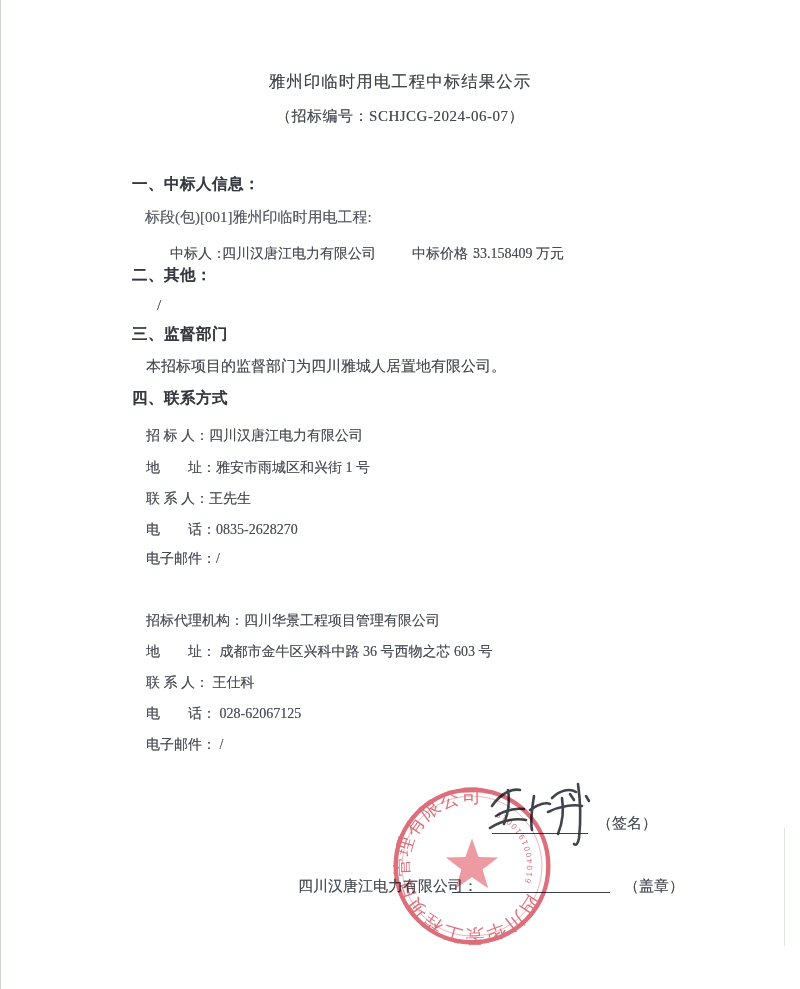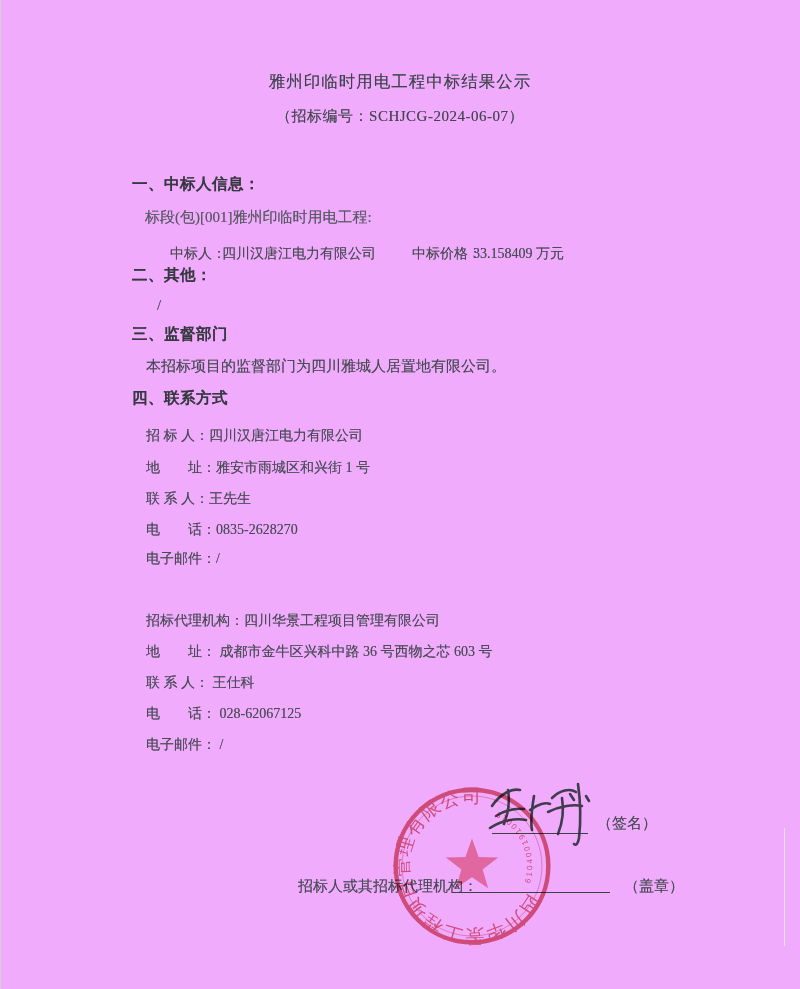--- a/index.html
+++ b/index.html
@@ -1,20 +1,20 @@
 <!DOCTYPE html>
 <html><head>
 <meta charset="utf-8">
 <style>
   html,body{margin:0;padding:0;background:#e9e7e5;}
   .page{
     position:relative;
     width:800px;height:989px;
     margin:0 auto;
-    background:#f0abfc;
+    background:#ffffff;
     overflow:hidden;
     font-family:"Liberation Serif","DejaVu Serif",serif;
     color:#474b53;
     text-decoration:underline;
   }
   .page::before{
     content:"";position:absolute;left:0;top:0;width:1px;height:100%;
     background:#d4d1cf;
   }
   .edge-right{
@@ -70,21 +70,21 @@
 
   <div class="row" style="top:603px"><span>招标代理机构：</span><span>四川华景工程项目管理有限公司</span></div>
   <div class="row" style="top:634px"><span>地　　址：</span><span> 成都市金牛区兴科中路 36 号西物之芯 603 号</span></div>
   <div class="row" style="top:665px"><span>联 系 人：</span><span> 王仕科</span></div>
   <div class="row" style="top:696px"><span>电　　话：</span><span> 028-62067125</span></div>
   <div class="row" style="top:727px"><span>电子邮件：</span><span> /</span></div>
 
   <div class="underline" style="left:492px;top:813px;width:96px;height:20px"></div>
   <div class="line" style="top:813px;left:597px">（签名）</div>
 
-  <div class="line" style="top:876px;left:298px">招标人或其招标代理机构：</div>
+  <div class="line" style="top:876px;left:298px">四川汉唐江电力有限公司：</div>
   <div class="underline" style="left:452px;top:872px;width:158px;height:20px"></div>
   <div class="line" style="top:876px;left:624px">（盖章）</div>
 
   <svg class="sig" viewBox="0 0 112 78">
     <g fill="none" stroke="#2c3039" stroke-width="2.6" stroke-linecap="round" opacity="0.9">
       <path d="M6,30 C14,18 26,12 34,14"></path>
       <path d="M10,40 C20,34 30,32 38,33"></path>
       <path d="M22,14 C24,26 22,38 18,48"></path>
       <path d="M4,52 C16,44 30,42 40,44"></path>
       <path d="M48,20 C46,32 44,44 46,54"></path>

